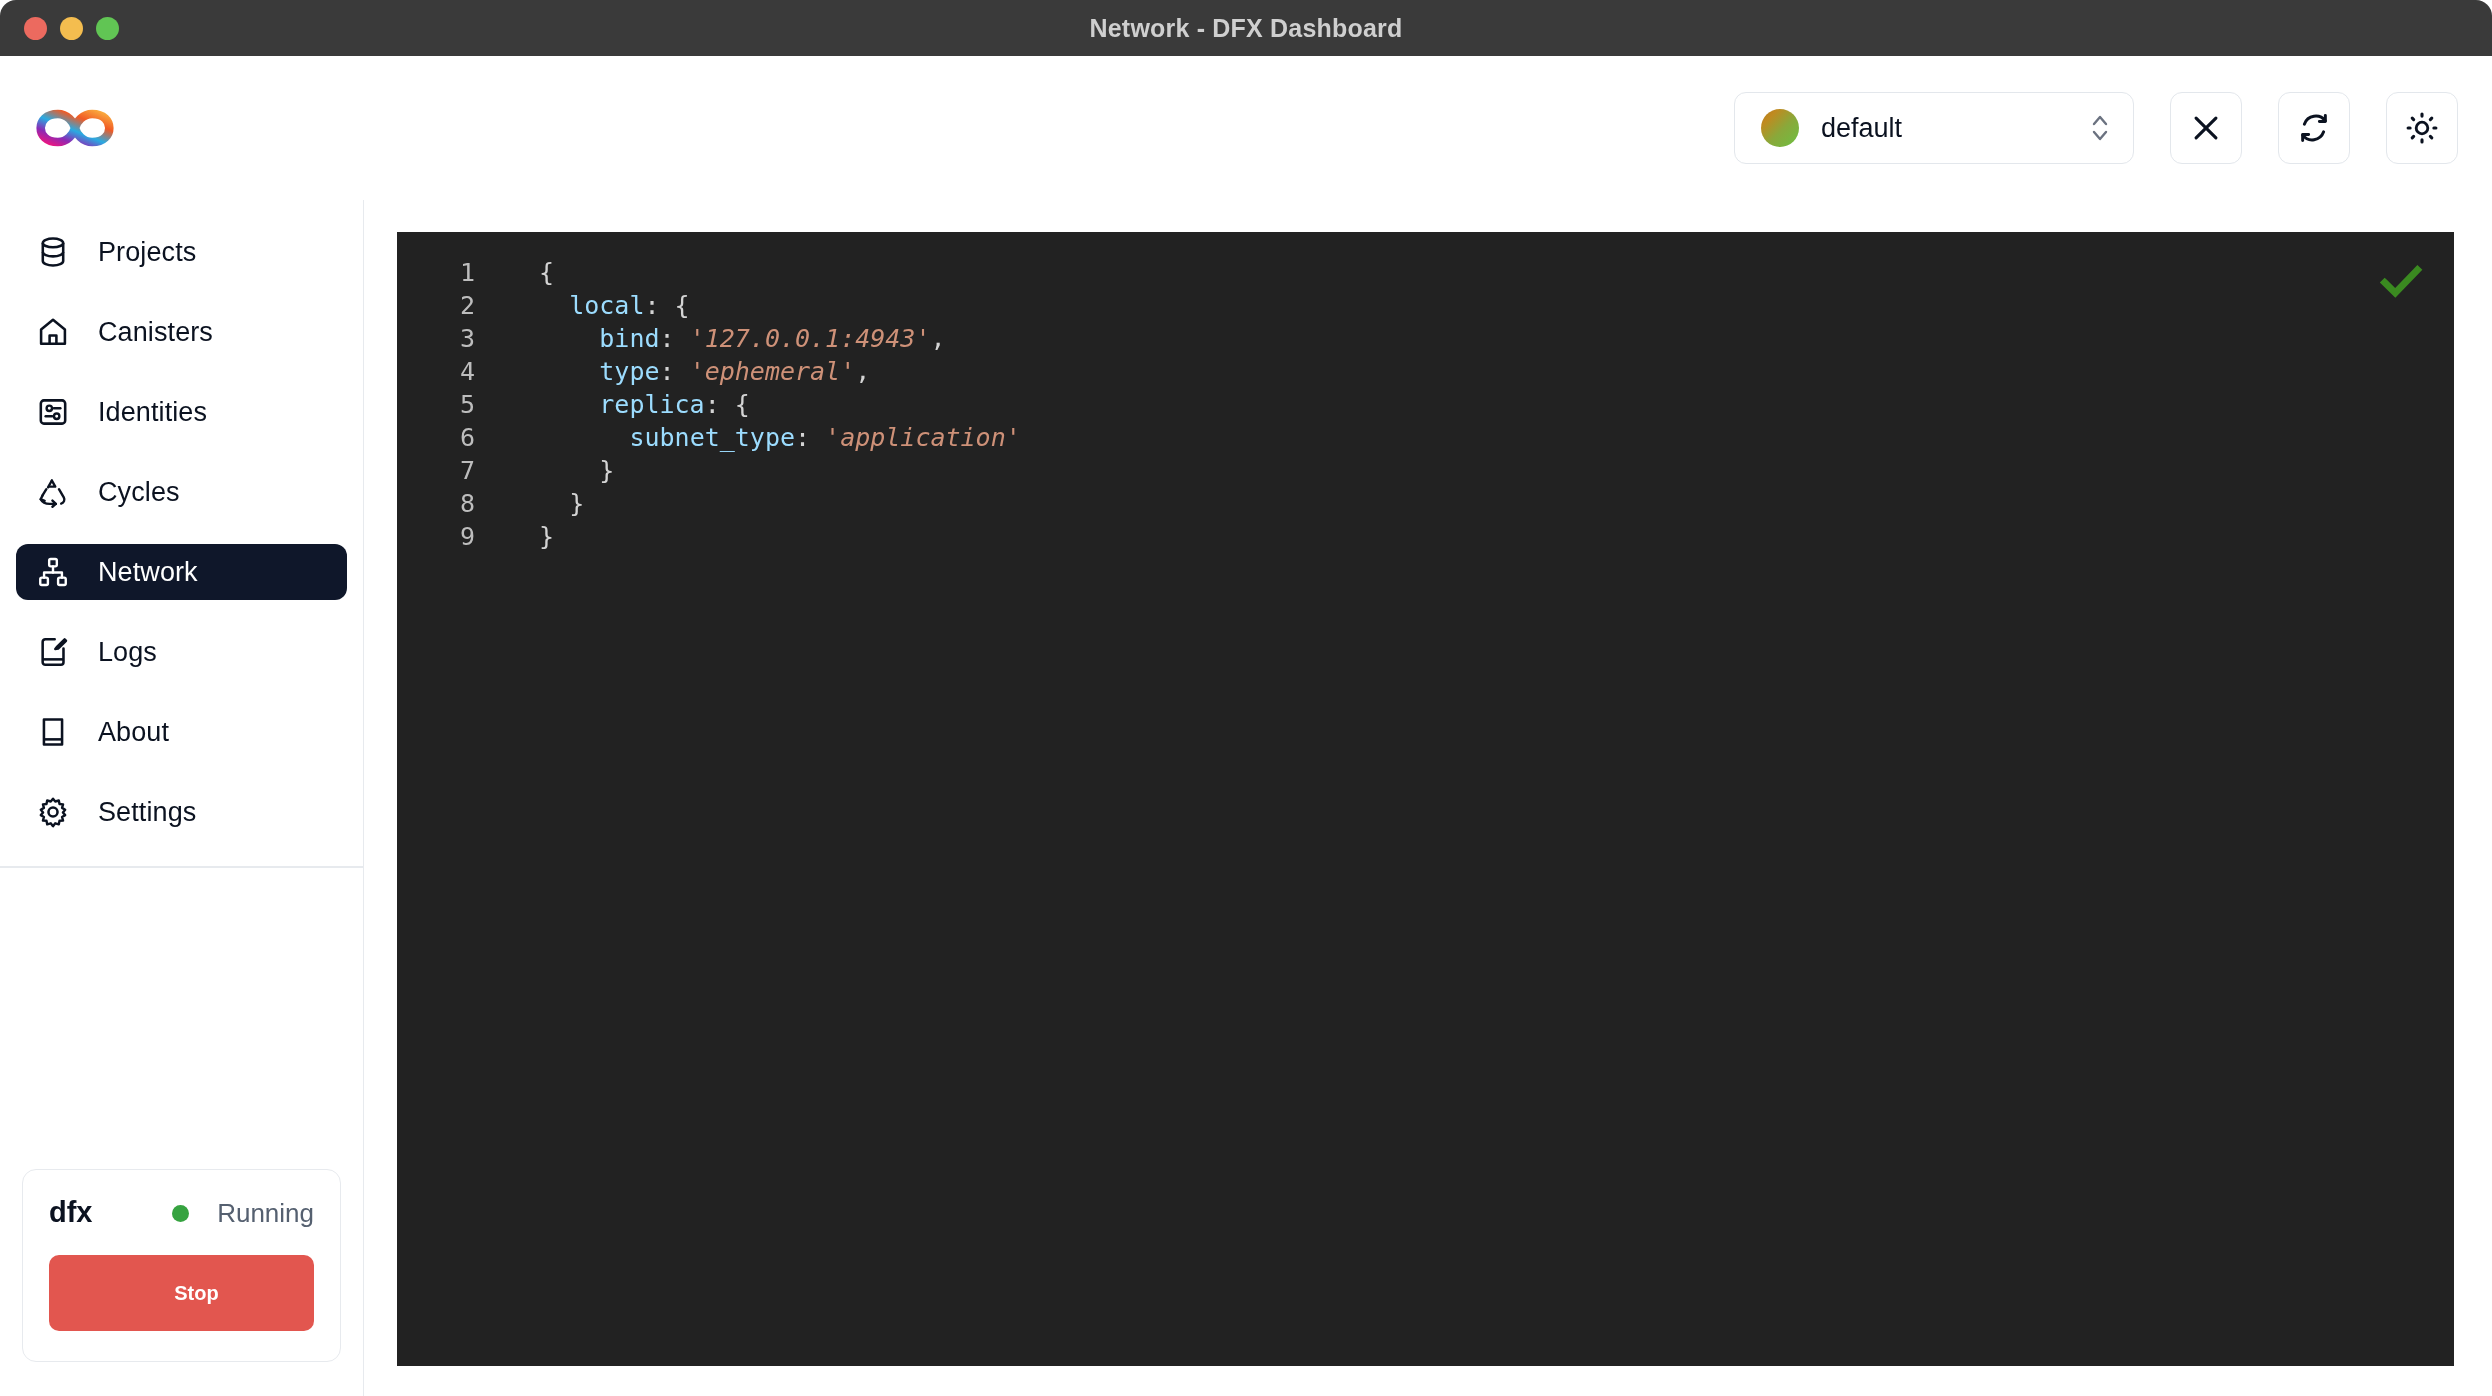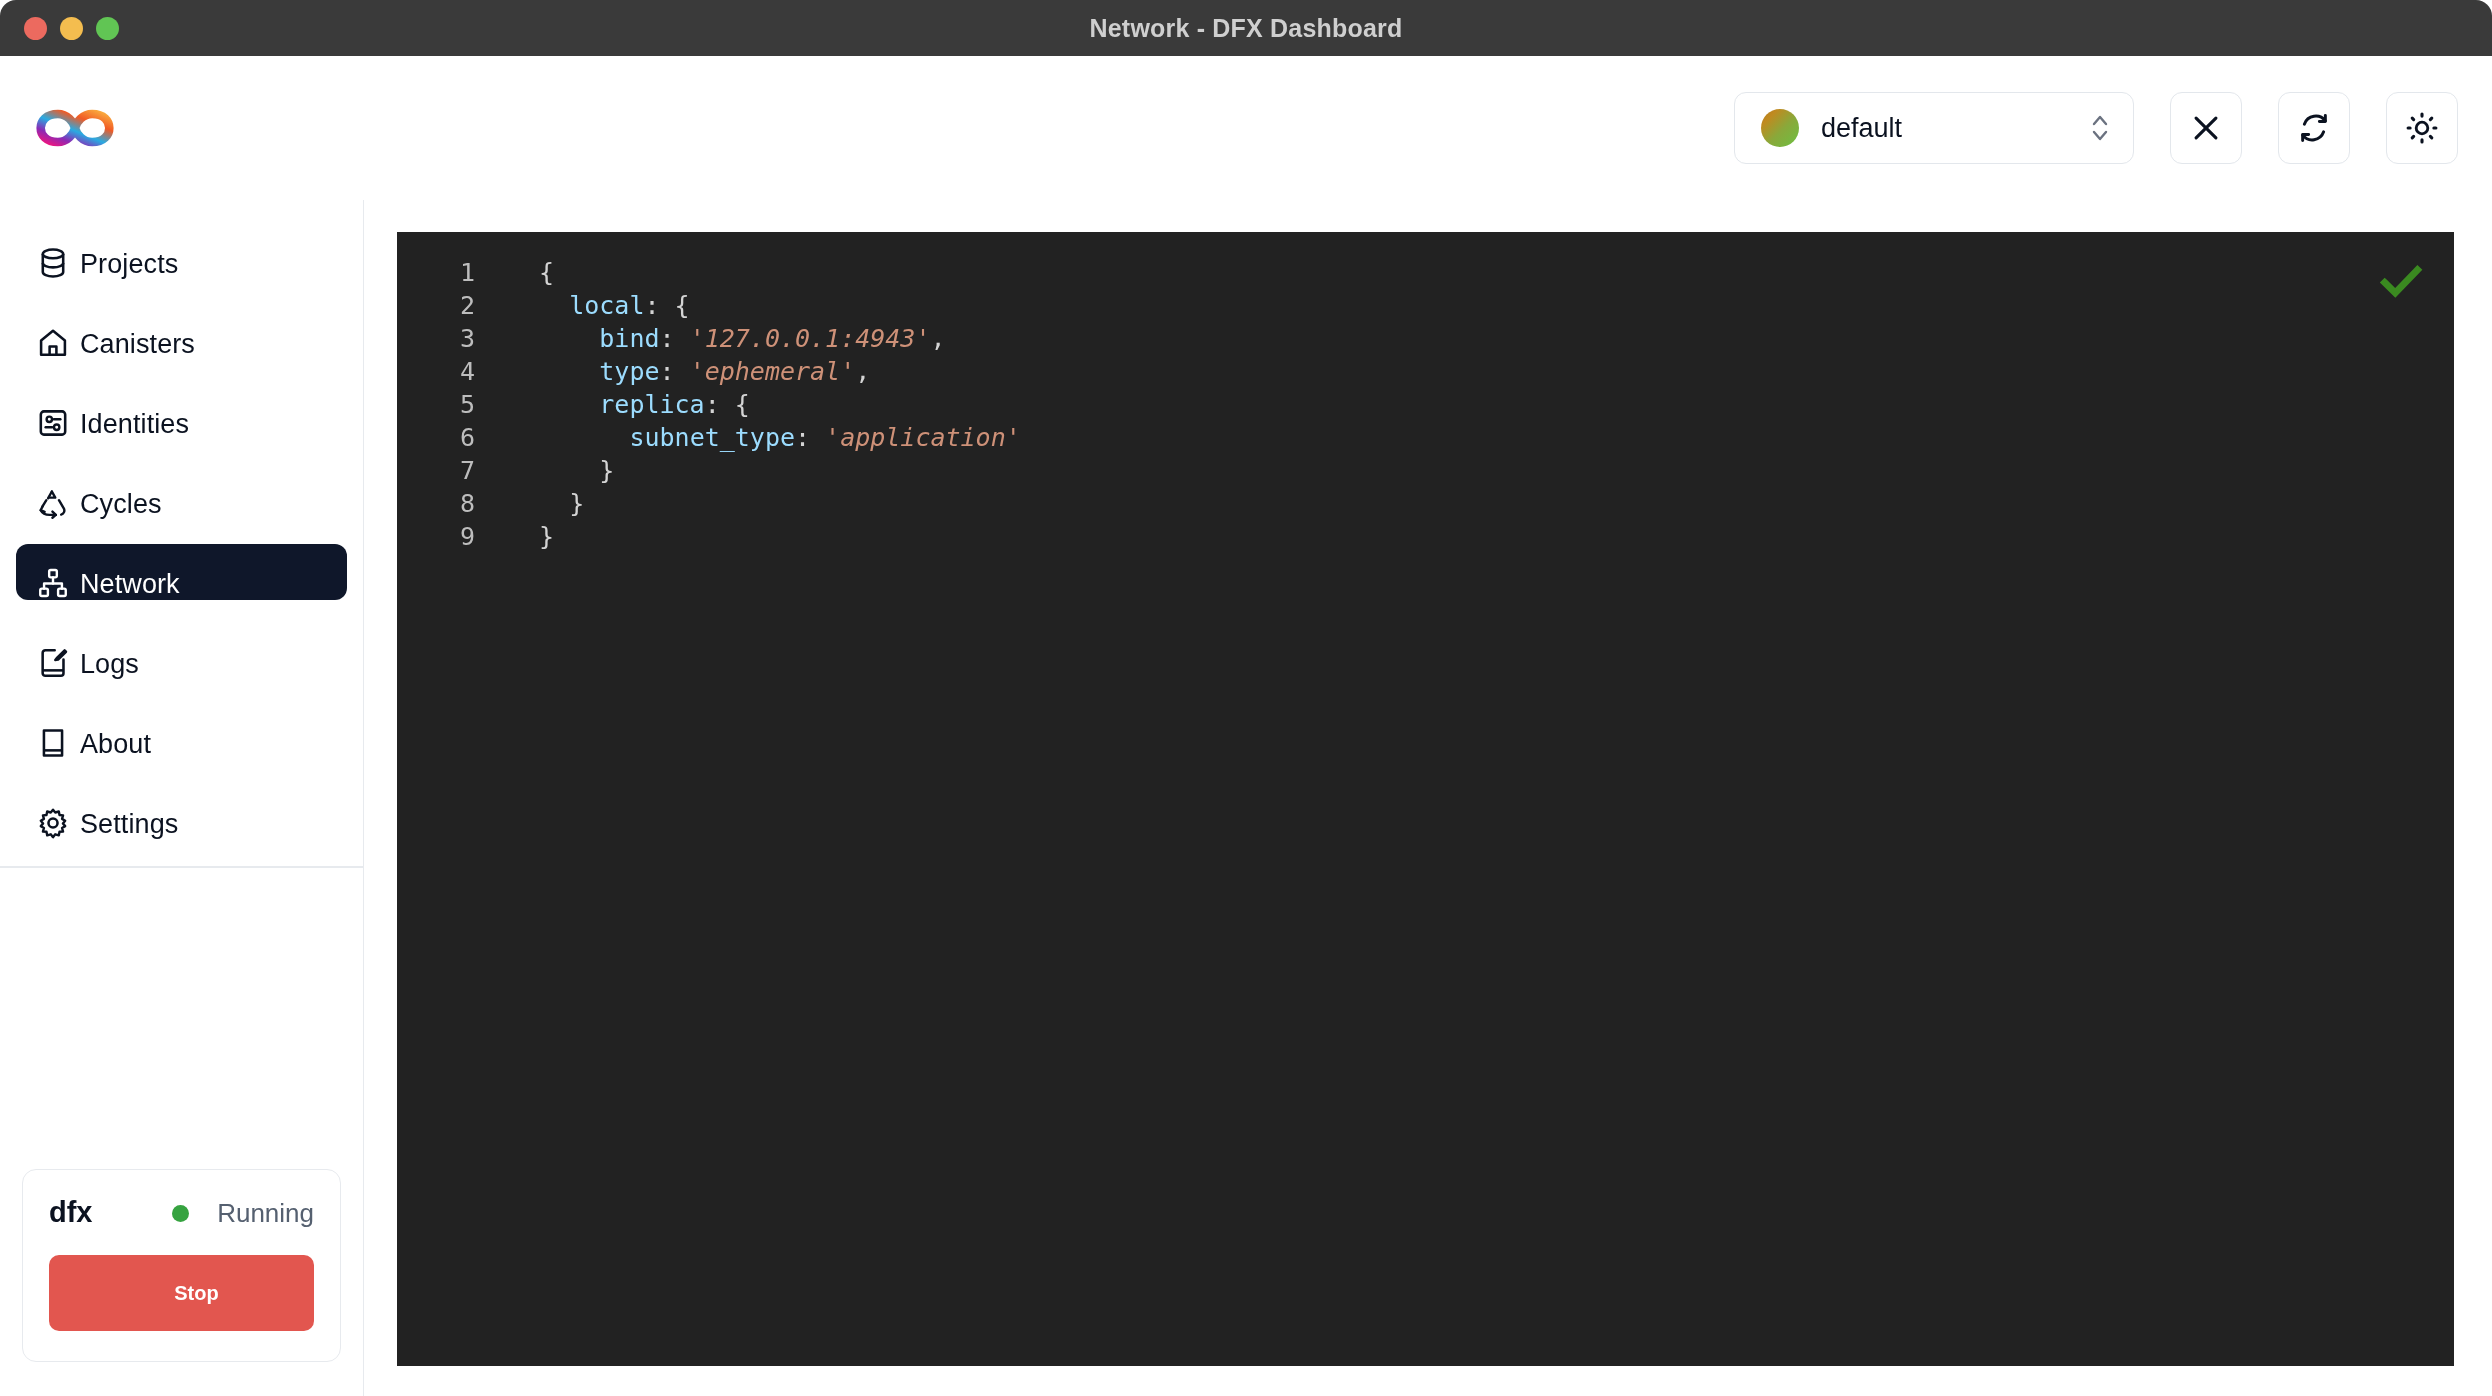--- a/index.html
+++ b/index.html
@@ -90,21 +90,21 @@
   
   .sidebar {
     width: 364px; flex: 0 0 364px;
     border-right: 1.5px solid #e7eaee;
     background: #fff;
     display: flex; flex-direction: column;
     position: relative;
   }
   .nav { padding: 24px 16px 0 16px; }
   .nav-item {
-    display: flex; align-items: flex-end; gap: 10px;
+    display: flex; align-items: center; gap: 28px;
     height: 56px;
     padding: 0 20px;
     border-radius: 12px;
     margin-bottom: 24px;
     color: #0b1220;
   }
   .nav-item.active { background: #0f172a; color: #ffffff; }
   .nav-item .nav-icon { width: 34px; height: 34px; flex: 0 0 34px; display: block; }
   .nav-label { font-size: 27px; font-weight: 500; letter-spacing: .1px; }
   .nav-divider {

